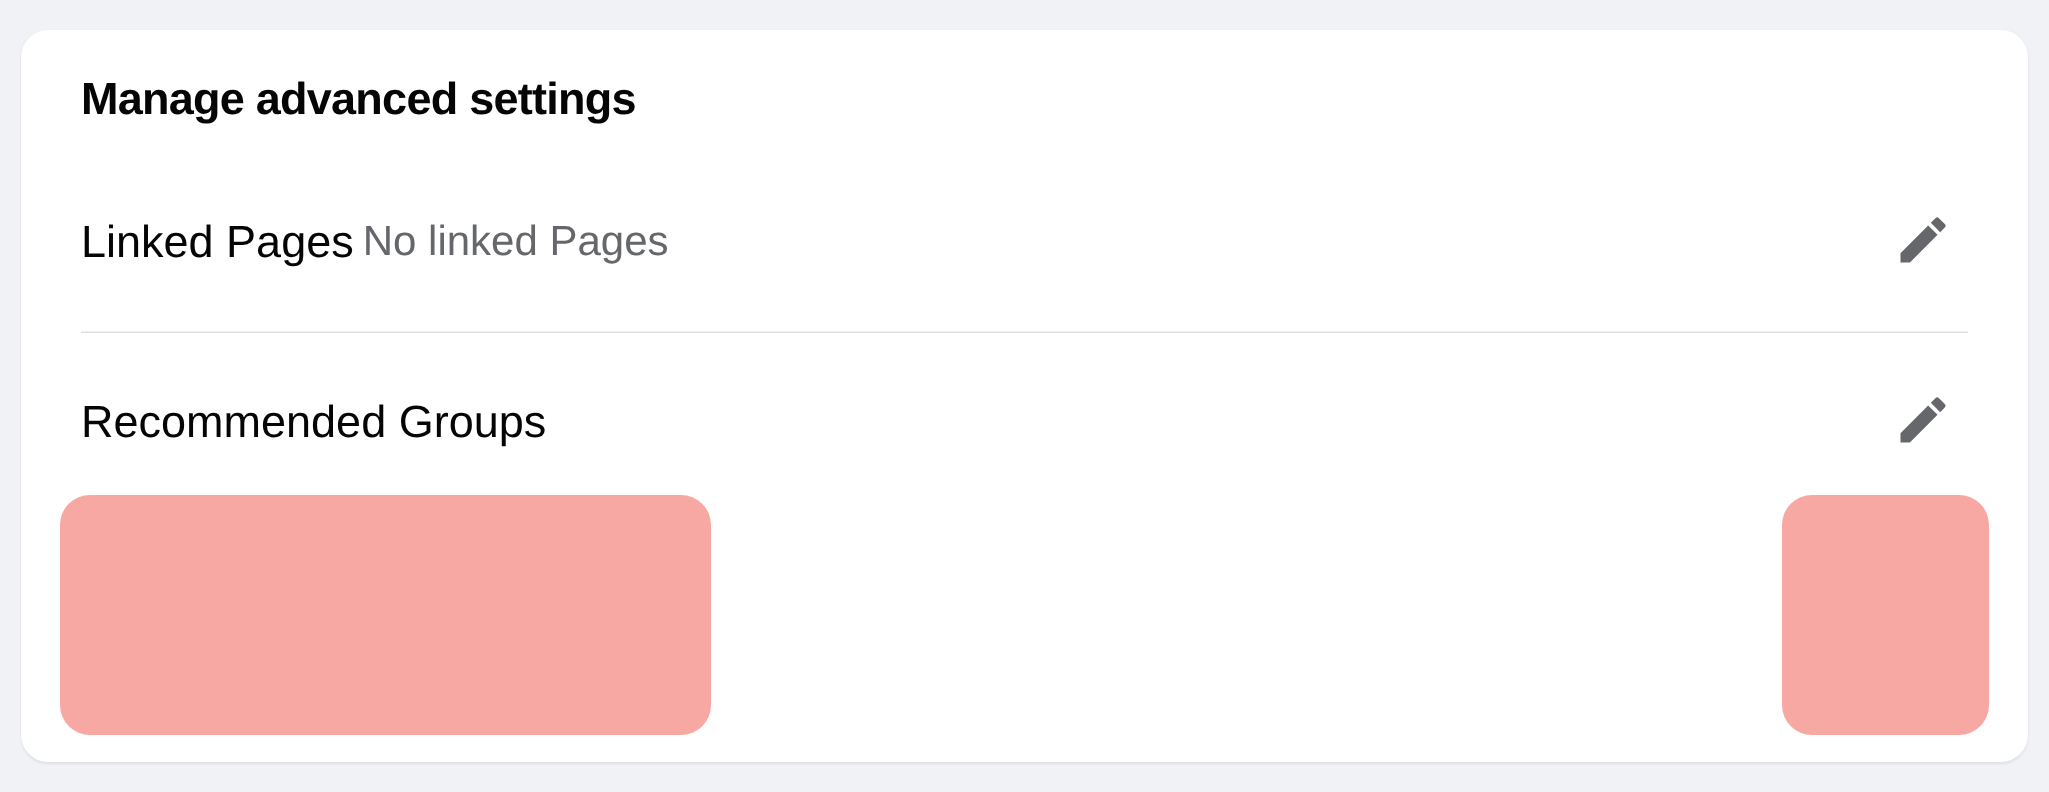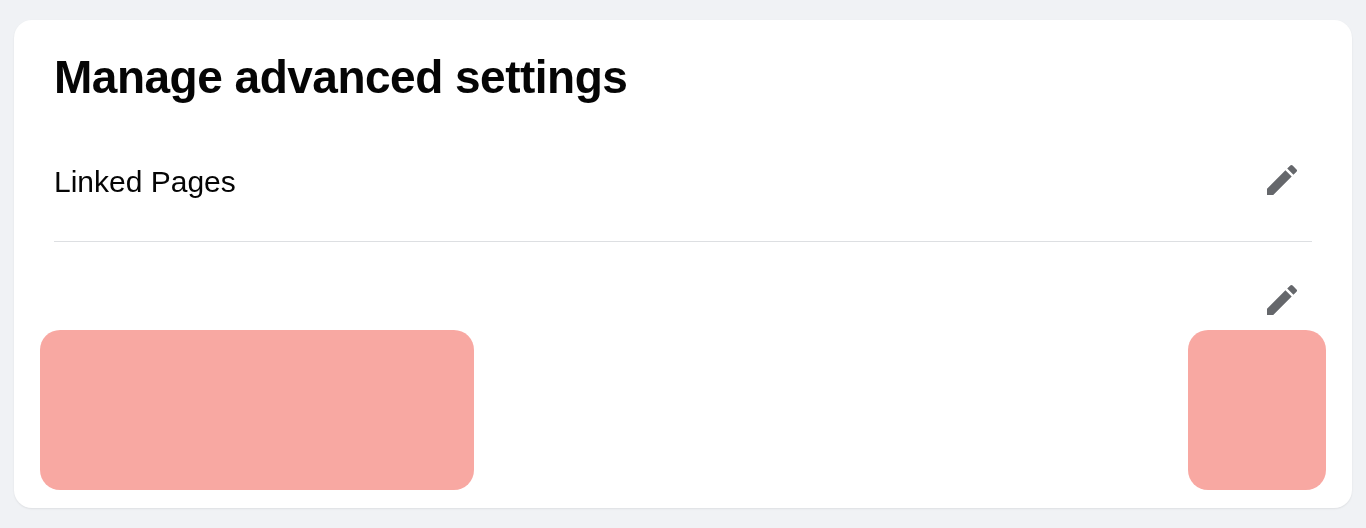--- a/index.html
+++ b/index.html
@@ -13,21 +13,21 @@
     .card {
       background: #ffffff;
       border-radius: 18px;
       padding: 30px 40px 20px 40px;
       box-shadow: 0 1px 2px rgba(0,0,0,0.08);
       height: 100%;
       position: relative;
       overflow: hidden;
     }
     .page-title {
-      font-size: 46px;
+      font-size: 30px;
       font-weight: 700;
       color: #050505;
       margin-bottom: 38px;
       letter-spacing: -0.5px;
     }
     .setting-row {
       display: flex;
       align-items: center;
       justify-content: space-between;
       padding: 8px 0 28px 0;
@@ -89,32 +89,34 @@
   </style>
 </head>
 <body>
 
 <div class="card">
   <h1 class="page-title">Manage advanced settings</h1>
 
   <div class="setting-row">
     <div class="setting-text">
       <div class="setting-label">Linked Pages</div>
+      <div class="setting-sub">No linked Pages</div>
     </div>
     <button class="edit-btn">
       <span class="pencil-icon">
         <svg viewBox="0 0 24 24">
             <path d="M3 17.25V21h3.75L17.81 9.94l-3.75-3.75L3 17.25zM20.71 7.04a1 1 0 0 0 0-1.41l-2.34-2.34a1 1 0 0 0-1.41 0l-1.83 1.83 3.75 3.75 1.83-1.83z"></path>
           </svg>
       </span>
     </button>
   </div>
 
   <div class="setting-row">
     <div class="setting-text">
+      <div class="setting-label">Recommended Groups</div>
     </div>
     <button class="edit-btn">
       <span class="pencil-icon">
         <svg viewBox="0 0 24 24">
             <path d="M3 17.25V21h3.75L17.81 9.94l-3.75-3.75L3 17.25zM20.71 7.04a1 1 0 0 0 0-1.41l-2.34-2.34a1 1 0 0 0-1.41 0l-1.83 1.83 3.75 3.75 1.83-1.83z"></path>
           </svg>
       </span>
     </button>
   </div>
 

